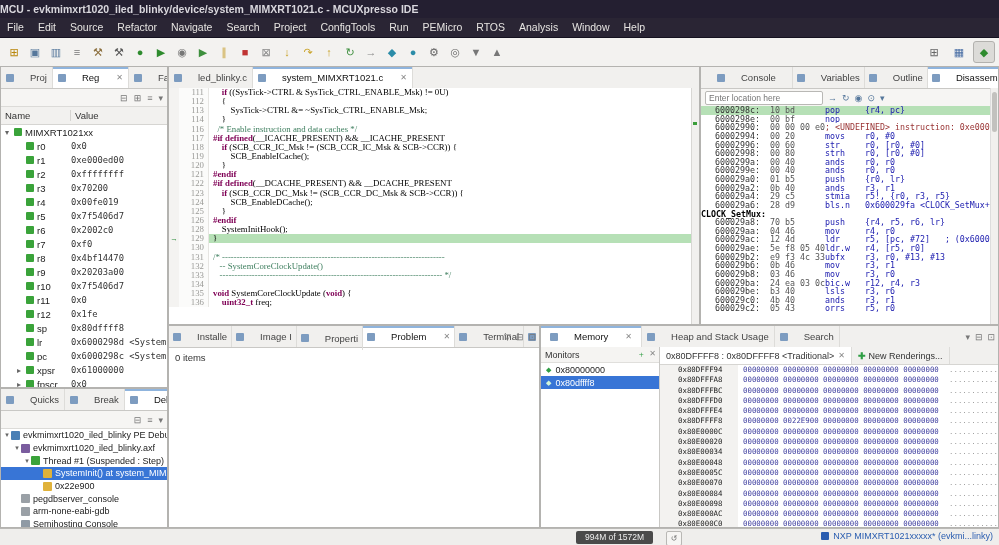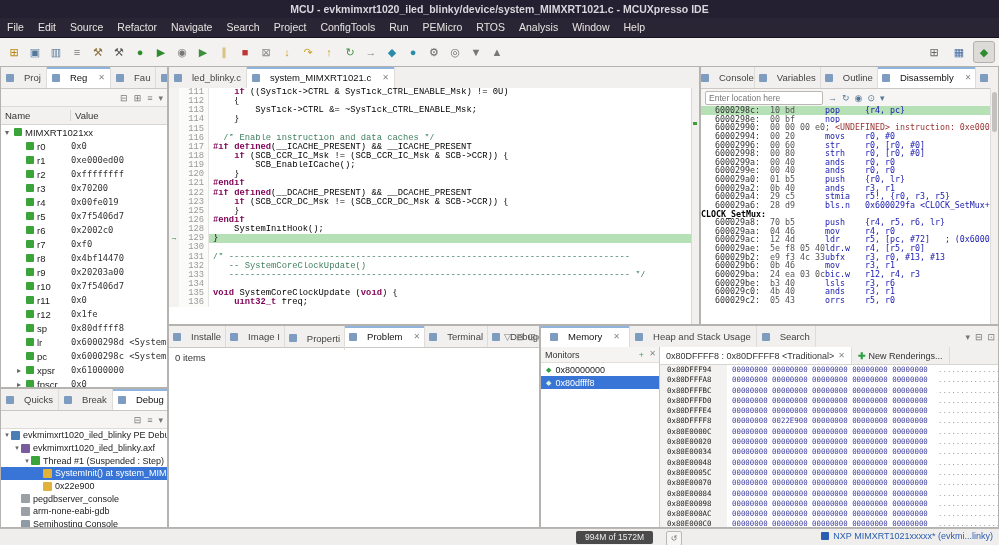--- a/index.html
+++ b/index.html
@@ -1,33 +1,33 @@
 <!DOCTYPE html>
 <html><head>
 <meta charset="utf-8">
 <style>
   html,body{margin:0;padding:0}
   body{width:999px;height:545px;position:relative;overflow:hidden;background:#dededc;
        font-family:"Liberation Sans",sans-serif;-webkit-font-smoothing:antialiased}
   
   .titlebar{position:absolute;left:0;top:0;right:0;height:18px;background:#241f31;color:#d9d7dd;
-            font-size:10.5px;font-weight:bold;text-align:center;line-height:18px}
+            font-size:10.5px;font-weight:bold;text-align:left;line-height:18px}
   .menubar{position:absolute;left:0;top:18px;right:0;height:19px;background:#2a2534;display:flex;
            align-items:center;border-bottom:1px solid #151220}
   .menu-item{color:#e6e4e1;font-size:10.5px;padding:0 7px;line-height:19px;cursor:default}
   .toolbar{position:absolute;left:0;top:38px;right:0;height:28px;background:#f3f2f0;
            border-bottom:1px solid #bdbcb9;display:flex;align-items:center;padding:0 4px;gap:1px}
   .tb-icon{width:20px;height:20px;font-size:11px;line-height:20px;text-align:center;border-radius:3px;cursor:default}
   .persp{position:absolute;right:4px;top:41px;display:flex;gap:3px;align-items:center}
   .persp .tb-icon{border:1px solid transparent}
   .persp .tb-icon.active{background:#dcdbd8;border:1px solid #b2b1ae}
   
   .panel{position:absolute;background:#fff;border:1px solid #b4b3b0;box-sizing:border-box;overflow:hidden}
   .phead{position:relative;height:21px;background:#f1f0ee;border-bottom:1px solid #c9c8c5;display:flex;align-items:stretch}
-  .tab{display:flex;align-items:center;gap:10px;padding:0 5px;font-size:9.5px;color:#444;
+  .tab{display:flex;align-items:center;gap:16px;padding:0 5px;font-size:9.5px;color:#444;
        border-right:1px solid #dddcd9;white-space:nowrap;cursor:default}
   .tab.active{background:#fff;color:#111;box-shadow:inset 0 2px 0 #8fb4dd}
   .tab-ic{width:8px;height:8px;background:#7d9cc0;border-radius:1px;flex:none}
   .tab-close{font-size:8px;color:#888;display:none;margin-left:1px}
   .tab.closable .tab-close{display:inline}
   .ptools{position:absolute;right:3px;top:0;height:21px;display:flex;align-items:center;gap:5px;
           color:#777;font-size:9px}
   .subbar{height:17px;background:#f6f5f3;border-bottom:1px solid #dcdbd8;display:flex;align-items:center;
           padding:0 4px;gap:6px;font-size:9px;color:#777;position:relative}
   
@@ -36,21 +36,21 @@
   .col-value{flex:1;padding-left:4px}
   .reg-row,.reg-root{height:14px;display:flex;align-items:center;font-size:9.5px;color:#222}
   .reg-name{width:70px;flex:none;display:flex;align-items:center;gap:3px;padding-left:14px;box-sizing:border-box;overflow:hidden}
   .reg-root .reg-name{padding-left:2px;width:120px}
   .reg-arrow{width:8px;flex:none;color:#666;font-size:8px;text-align:center}
   .reg-chip{width:8px;height:8px;background:#3aa33a;border-radius:1px;flex:none}
   .reg-val{flex:1;font-family:"DejaVu Sans Mono",monospace;font-size:8.8px;color:#333;white-space:nowrap;overflow:hidden}
   
   .code-wrap{position:absolute;left:0;right:0;top:21px;bottom:0;overflow:hidden;background:#fff}
   .code-line{display:flex;height:9.15px;line-height:9.15px;font-size:8.8px;
-             font-family:Liberation Mono, monospace;white-space:pre}
+             font-family:Liberation Serif, serif;white-space:pre}
   .gut-ic{width:10px;flex:none;background:#f4f3f1;color:#2d8f3c;font-size:7.5px;text-align:center;line-height:9.15px}
   .gut-num{width:25px;flex:none;text-align:right;padding-right:4px;color:#9a9a97;background:#fbfbfa;
            border-right:1px solid #e6e5e2}
   .code-text{flex:1;padding-left:4px;color:#000;overflow:hidden}
   .code-line.cur .code-text{background:#b6e0b6}
   .code-line.cur .gut-ic::after{content:"→";font-weight:bold}
   .tok-kw{color:#7f0055;font-weight:bold}
   .tok-com{color:#3f7f5f}
   .tok-pp{color:#7f0055;font-weight:bold}
   .ruler{position:absolute;top:21px;bottom:0;right:0;width:7px;background:#f1f0ee;border-left:1px solid #d8d7d4}
@@ -82,21 +82,21 @@
   .mon-row{height:13px;display:flex;align-items:center;font-size:9px;padding-left:5px;gap:4px;color:#222}
   .mon-row.selected{background:#3875d6;color:#fff}
   .mon-dot{color:#2f9e44;font-size:7px}
   .mon-row.selected .mon-dot{color:#d2f5d9}
   .dump-col{flex:1;overflow:hidden}
   .rtabs{height:17px;display:flex;background:#f1f0ee;border-bottom:1px solid #d6d5d2;font-size:9px;color:#333}
   .rtab{padding:0 6px;display:flex;align-items:center;gap:3px;border-right:1px solid #dddcd9;white-space:nowrap}
   .rtab.active{background:#fff}
   .plus{color:#2f9e44;font-weight:bold;font-size:9px}
   .mem-row{display:flex;height:10.3px;line-height:10.3px;font-size:7.4px;font-family:"DejaVu Sans Mono",monospace}
-  .m-addr{width:60px;flex:none;background:#f3f2f0;color:#222;padding-left:7px}
+  .m-addr{width:60px;flex:none;background:#f3f2f0;color:#222;padding-left:18px}
   .m-words{width:206px;flex:none;color:#3b3b9e;padding-left:5px;white-space:pre}
   .m-ascii{flex:1;color:#999;overflow:hidden;white-space:pre}
   
   .dbg-row{height:12.7px;display:flex;align-items:center;font-size:9px;color:#222;white-space:nowrap;overflow:hidden}
   .dbg-row .arrow{width:8px;flex:none;font-size:7px;color:#666;text-align:center}
   .ti{width:9px;height:9px;flex:none;border-radius:1px;margin-right:3px;background:#9aa0a6}
   .ic-launch{background:#4a7fb5}.ic-program{background:#7a5c9e}.ic-thread{background:#3aa33a}
   .ic-frame{background:#e0b23a}.ic-process{background:#9aa0a6}.ic-console{background:#8f9aa5}
   .dbg-row.selected{background:#3875d6;color:#fff}
   .d0{padding-left:2px}.d1{padding-left:12px}.d2{padding-left:22px}.d3{padding-left:34px}
@@ -455,25 +455,20 @@
         <span class="gut-num">113</span>
         <span class="code-text hl-c">        SysTick-&gt;CTRL &amp;= ~SysTick_CTRL_ENABLE_Msk;</span>
       </div>
 
       <div class="code-line">
         <span class="gut-ic"></span>
         <span class="gut-num">114</span>
         <span class="code-text hl-c">    }</span>
       </div>
 
-      <div class="code-line">
-        <span class="gut-ic"></span>
-        <span class="gut-num">115</span>
-        <span class="code-text hl-c"></span>
-      </div>
 
       <div class="code-line">
         <span class="gut-ic"></span>
         <span class="gut-num">116</span>
         <span class="code-text hl-c"><span class="tok-com">  /* Enable instruction and data caches */</span></span>
       </div>
 
       <div class="code-line">
         <span class="gut-ic"></span>
         <span class="gut-num">117</span>
@@ -509,20 +504,25 @@
         <span class="gut-num">122</span>
         <span class="code-text hl-c"><span class="tok-pp">#if</span> <span class="tok-kw">defined</span>(__DCACHE_PRESENT) &amp;&amp; __DCACHE_PRESENT</span>
       </div>
 
       <div class="code-line">
         <span class="gut-ic"></span>
         <span class="gut-num">123</span>
         <span class="code-text hl-c">    <span class="tok-kw">if</span> (SCB_CCR_DC_Msk != (SCB_CCR_DC_Msk &amp; SCB-&gt;CCR)) {</span>
       </div>
 
+      <div class="code-line">
+        <span class="gut-ic"></span>
+        <span class="gut-num">124</span>
+        <span class="code-text hl-c">        SCB_EnableDCache();</span>
+      </div>
 
       <div class="code-line">
         <span class="gut-ic"></span>
         <span class="gut-num">125</span>
         <span class="code-text hl-c">    }</span>
       </div>
 
       <div class="code-line">
         <span class="gut-ic"></span>
         <span class="gut-num">126</span>
@@ -585,21 +585,21 @@
       </div>
     </div>
   <div class="ruler">
       <span class="mark"></span>
     </div>
 </div>
 
 <div class="panel" style="left:700px;top:66px;width:299px;height:259px">
   <div class="phead">
 
-      <span class="tab" style="padding:0 0">
+      <span class="tab" style="padding:0 16px">
         <span class="tab-ic"></span>
         <span>Console</span>
 
       </span>
 
       <span class="tab" style="padding:0 4px">
         <span class="tab-ic"></span>
         <span>Variables</span>
 
       </span>
@@ -759,20 +759,26 @@
         <span class="d-instr">ubfx    r3, r0, #13, #13</span>
       </div>
 
       <div class="dis-row">
         <span class="d-label"></span>
         <span class="d-addr">600029b6:</span>
         <span class="d-bytes"> 0b 46</span>
         <span class="d-instr">mov     r3, r1</span>
       </div>
 
+      <div class="dis-row">
+        <span class="d-label"></span>
+        <span class="d-addr">600029b8:</span>
+        <span class="d-bytes"> 03 46</span>
+        <span class="d-instr">mov     r3, r0</span>
+      </div>
 
       <div class="dis-row">
         <span class="d-label"></span>
         <span class="d-addr">600029ba:</span>
         <span class="d-bytes"> 24 ea 03 0c</span>
         <span class="d-instr">bic.w   r12, r4, r3</span>
       </div>
 
       <div class="dis-row">
         <span class="d-label"></span>

